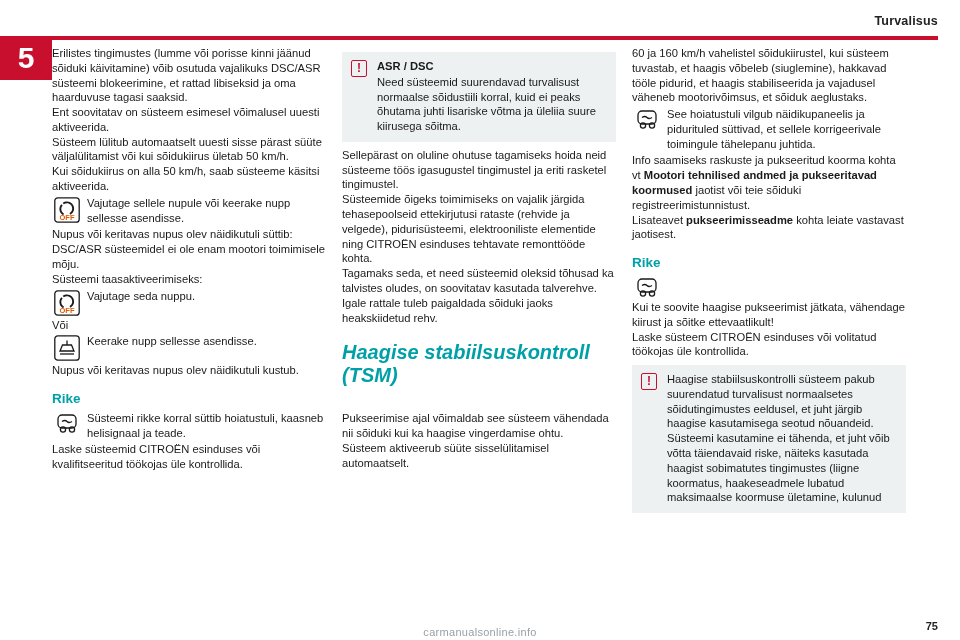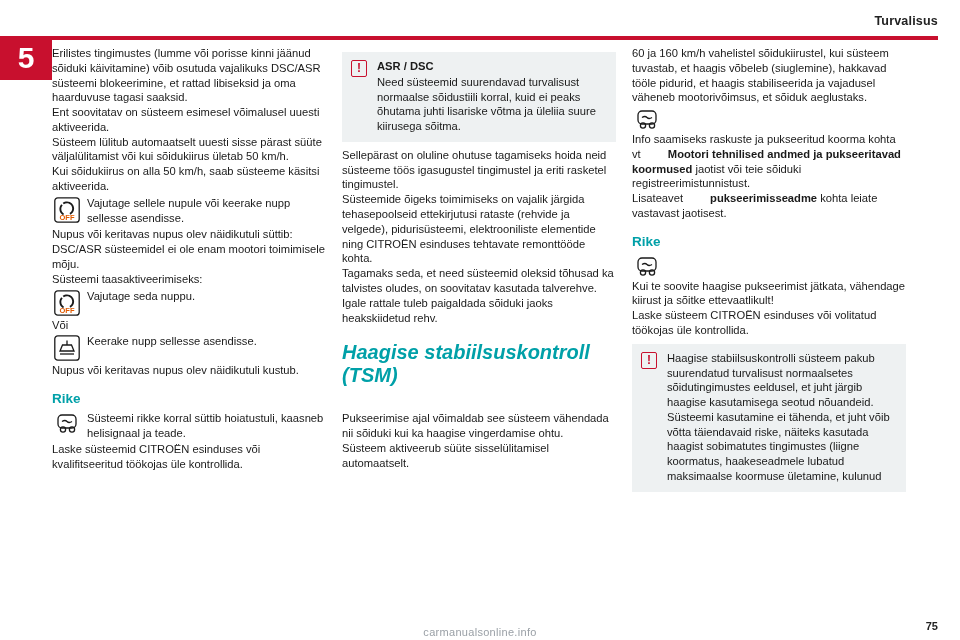--- a/index.html
+++ b/index.html
@@ -135,21 +135,21 @@
     height: 17px;
     border: 1.6px solid #c8102e;
     border-radius: 2px;
     color: #c8102e;
     font-size: 12px;
     font-weight: bold;
     line-height: 14px;
     text-align: center;
   }
 
-  .b { font-weight: bold; margin-left: 24px; }
+  .b { font-weight: bold; }
 
   .footer-page {
     position: absolute;
     right: 22px;
     bottom: 8px;
     font-size: 11px;
     font-weight: bold;
     color: #222;
   }
 
@@ -271,20 +271,21 @@
 
     <div class="iconpara">
       <div class="ic">
         <svg width="26" height="22" viewBox="0 0 26 22">
           <path d="M4 7 c0-2.2 1.8-4 4-4 h10 c2.2 0 4 1.8 4 4 v5 c0 2.2-1.8 4-4 4 h-10 c-2.2 0-4-1.8-4-4 z" fill="none" stroke="#1a1a1a" stroke-width="1.3"></path>
           <circle cx="9" cy="17.5" r="2.6" fill="none" stroke="#1a1a1a" stroke-width="1.3"></circle>
           <circle cx="18" cy="17.5" r="2.6" fill="none" stroke="#1a1a1a" stroke-width="1.3"></circle>
           <path d="M8 9.5 q3 -2 5 0 q2 2 5 0" fill="none" stroke="#1a1a1a" stroke-width="1.3"></path>
         </svg>
       </div>
+      <div class="tx">See hoiatustuli vilgub näidikupaneelis ja pidurituled süttivad, et sellele korrigeerivale toimingule tähelepanu juhtida.</div>
     </div>
 
     <p class="p"><span>Info saamiseks raskuste ja pukseeritud koorma kohta vt </span><span class="b">Mootori tehnilised andmed ja pukseeritavad koormused</span><span> jaotist või teie sõiduki registreerimistunnistust.</span></p>
 
     <p class="p"><span>Lisateavet </span><span class="b">pukseerimisseadme</span><span> kohta leiate vastavast jaotisest.</span></p>
 
     <h3 class="sub">Rike</h3>
 
     <div class="iconpara">
       <div class="ic">

